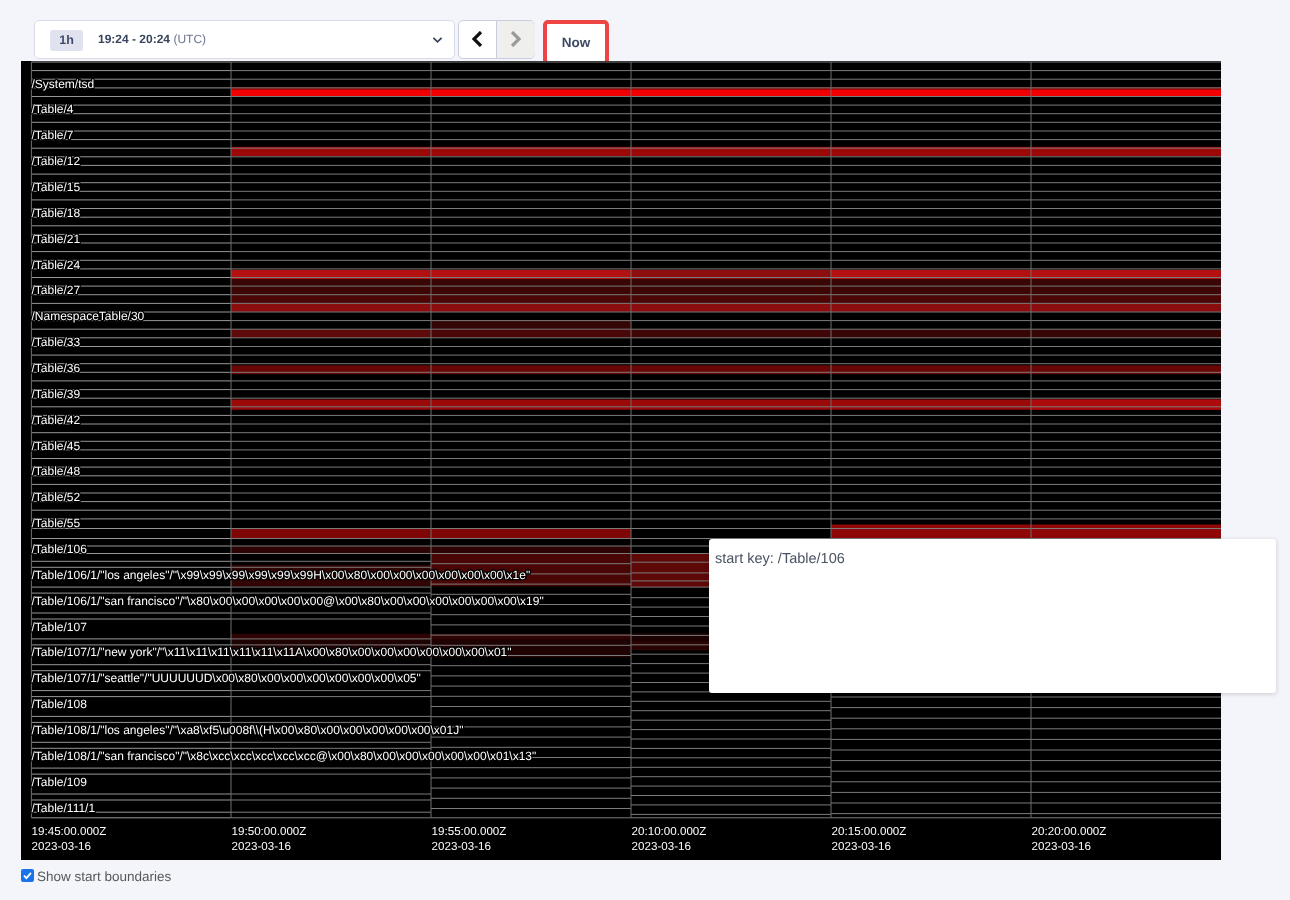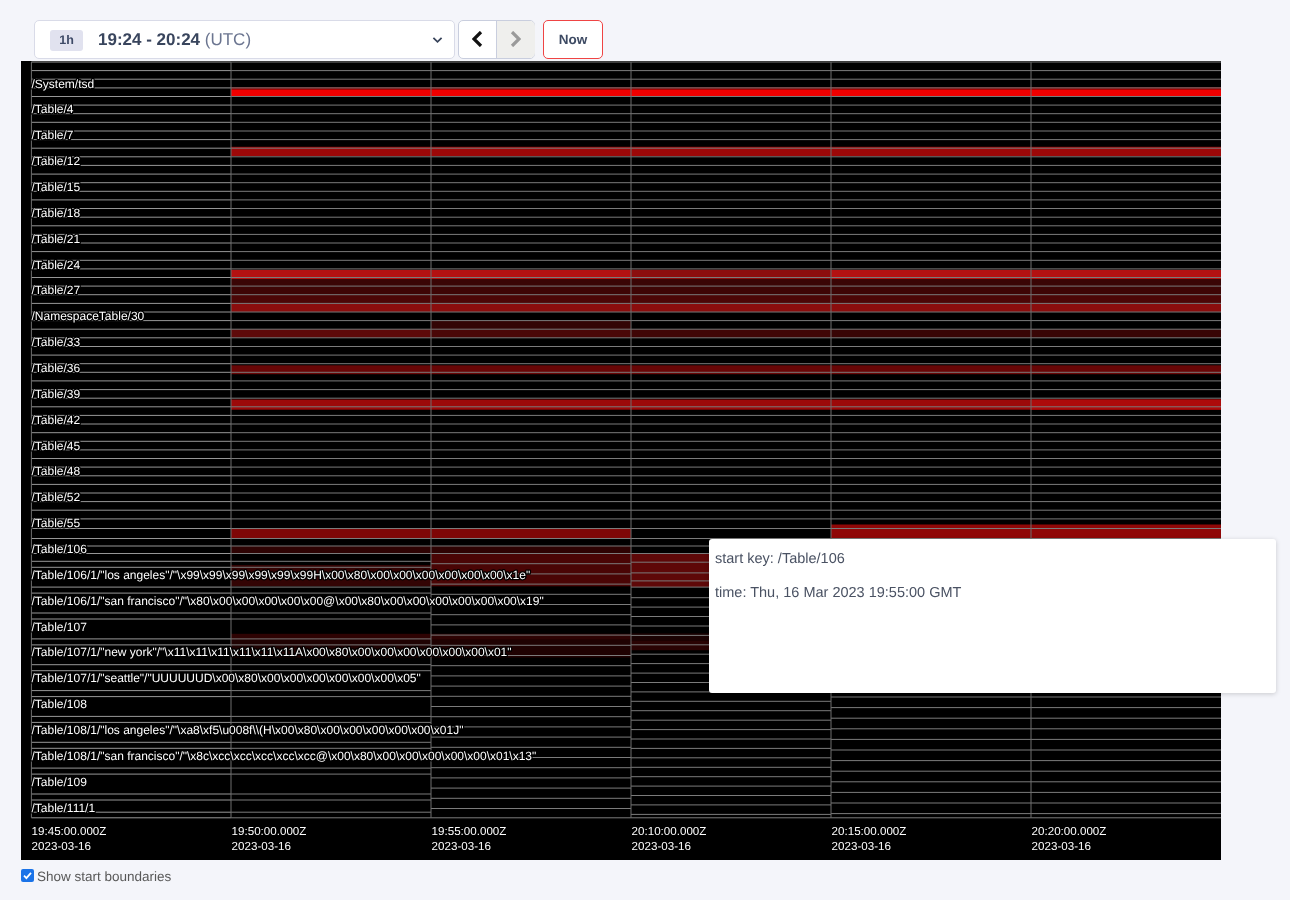--- a/index.html
+++ b/index.html
@@ -1,25 +1,25 @@
 <!DOCTYPE html>
 <html><head><meta charset="utf-8">
 <style>
 html,body{margin:0;padding:0;background:#f4f5fa;width:1290px;height:900px;overflow:hidden;
 font-family:"Liberation Sans",sans-serif;text-rendering:geometricPrecision;}
 .abs{position:absolute;}
 #dd{left:22px;top:20px;width:419px;height:37px;background:#fff;border:1px solid #d9dbe8;border-radius:5px;margin-left:12px;}
 #chip{left:15px;top:9px;width:33px;height:21px;background:#e1e2ef;border-radius:3px;color:#3e4a67;
 font-size:12.5px;font-weight:700;text-align:center;line-height:21px;}
-#tr{left:63px;top:0;height:37px;line-height:37px;font-size:17px;font-weight:700;color:#39455d;}
+#tr{left:63px;top:0;height:37px;line-height:37px;font-size:12px;font-weight:700;color:#39455d;}
 #tr span{font-weight:400;color:#6b7590;}
 #nav{left:458px;top:20px;width:75px;height:37px;background:#fff;border:1px solid #c9cede;border-radius:5px;}
 #nav .half{position:absolute;top:0;height:37px;width:37px;}
 #nav .r{left:37px;width:38px;background:#efefed;border-left:1px solid #c9cede;border-radius:0 5px 5px 0;}
-#now{left:543px;top:20px;width:58px;height:37px;background:#fff;border:1px solid #ef4444;border-radius:5px;
+#now{left:543px;top:20px;width:58px;height:37px;background:#fff;border:4px solid #ef4444;border-radius:5px;
 color:#3d4a63;font-size:13.5px;font-weight:700;text-align:center;line-height:37px;}
 #tip{left:709px;top:539px;width:551px;height:139px;background:#fff;border-radius:3px;
 box-shadow:0 1px 5px rgba(0,0,0,.18);padding:3px 10px 12px 6px;font-size:14.5px;color:#4a5263;}
 #tip div{height:34px;line-height:34px;white-space:nowrap;overflow:hidden;}
 #cbl{left:37px;top:868.5px;font-size:13.5px;color:#585858;}
 </style></head>
 <body>
 <div class="abs" id="dd">
   <div class="abs" id="chip">1h</div>
   <div class="abs" id="tr">19:24&nbsp;-&nbsp;20:24 <span>(UTC)</span></div>
@@ -113,19 +113,18 @@
 <text x="631.6" y="835.3">20:10:00.000Z</text>
       <text x="631.6" y="850.2">2023-03-16</text>
 <text x="831.6" y="835.3">20:15:00.000Z</text>
       <text x="831.6" y="850.2">2023-03-16</text>
 <text x="1031.6" y="835.3">20:20:00.000Z</text>
       <text x="1031.6" y="850.2">2023-03-16</text>
 </g>
 </svg>
 <div class="abs" id="tip">
   <div>start key: /Table/106</div>
-  <div>time: Thu, 16 Mar 2023 19:55:00 GMT</div>
 </div>
 <svg class="abs" style="left:21px;top:869px" width="13" height="13" viewBox="0 0 13 13">
   <rect width="13" height="13" rx="2" fill="#1a73e8"></rect>
   <path d="M3 6.7 L5.4 9.1 L10 3.9" stroke="#fff" stroke-width="1.8" fill="none"></path>
   </svg>
 <div class="abs" id="cbl">Show start boundaries</div>
 
 </body></html>

